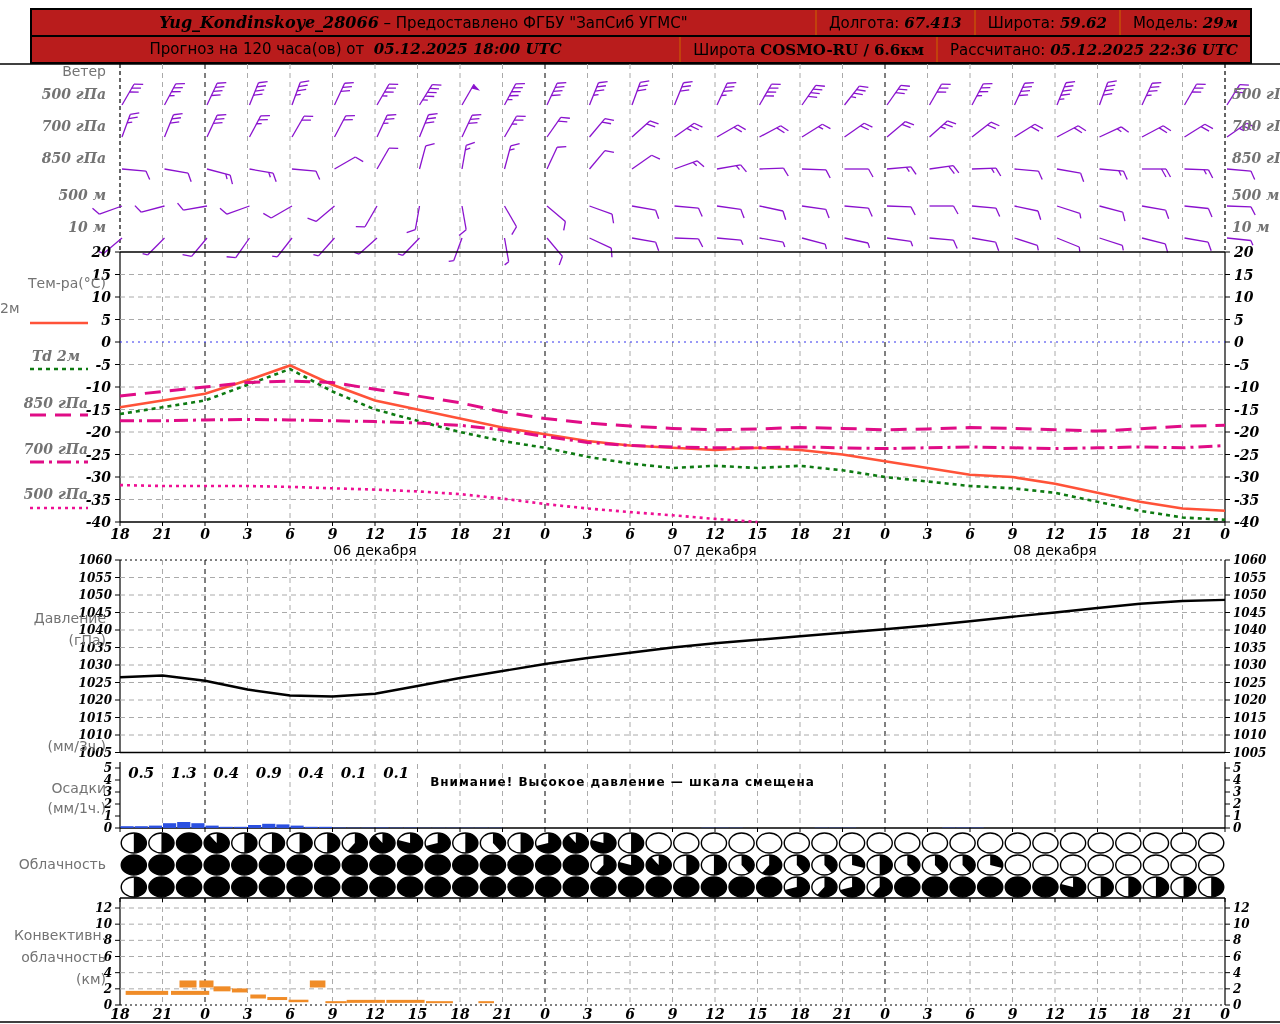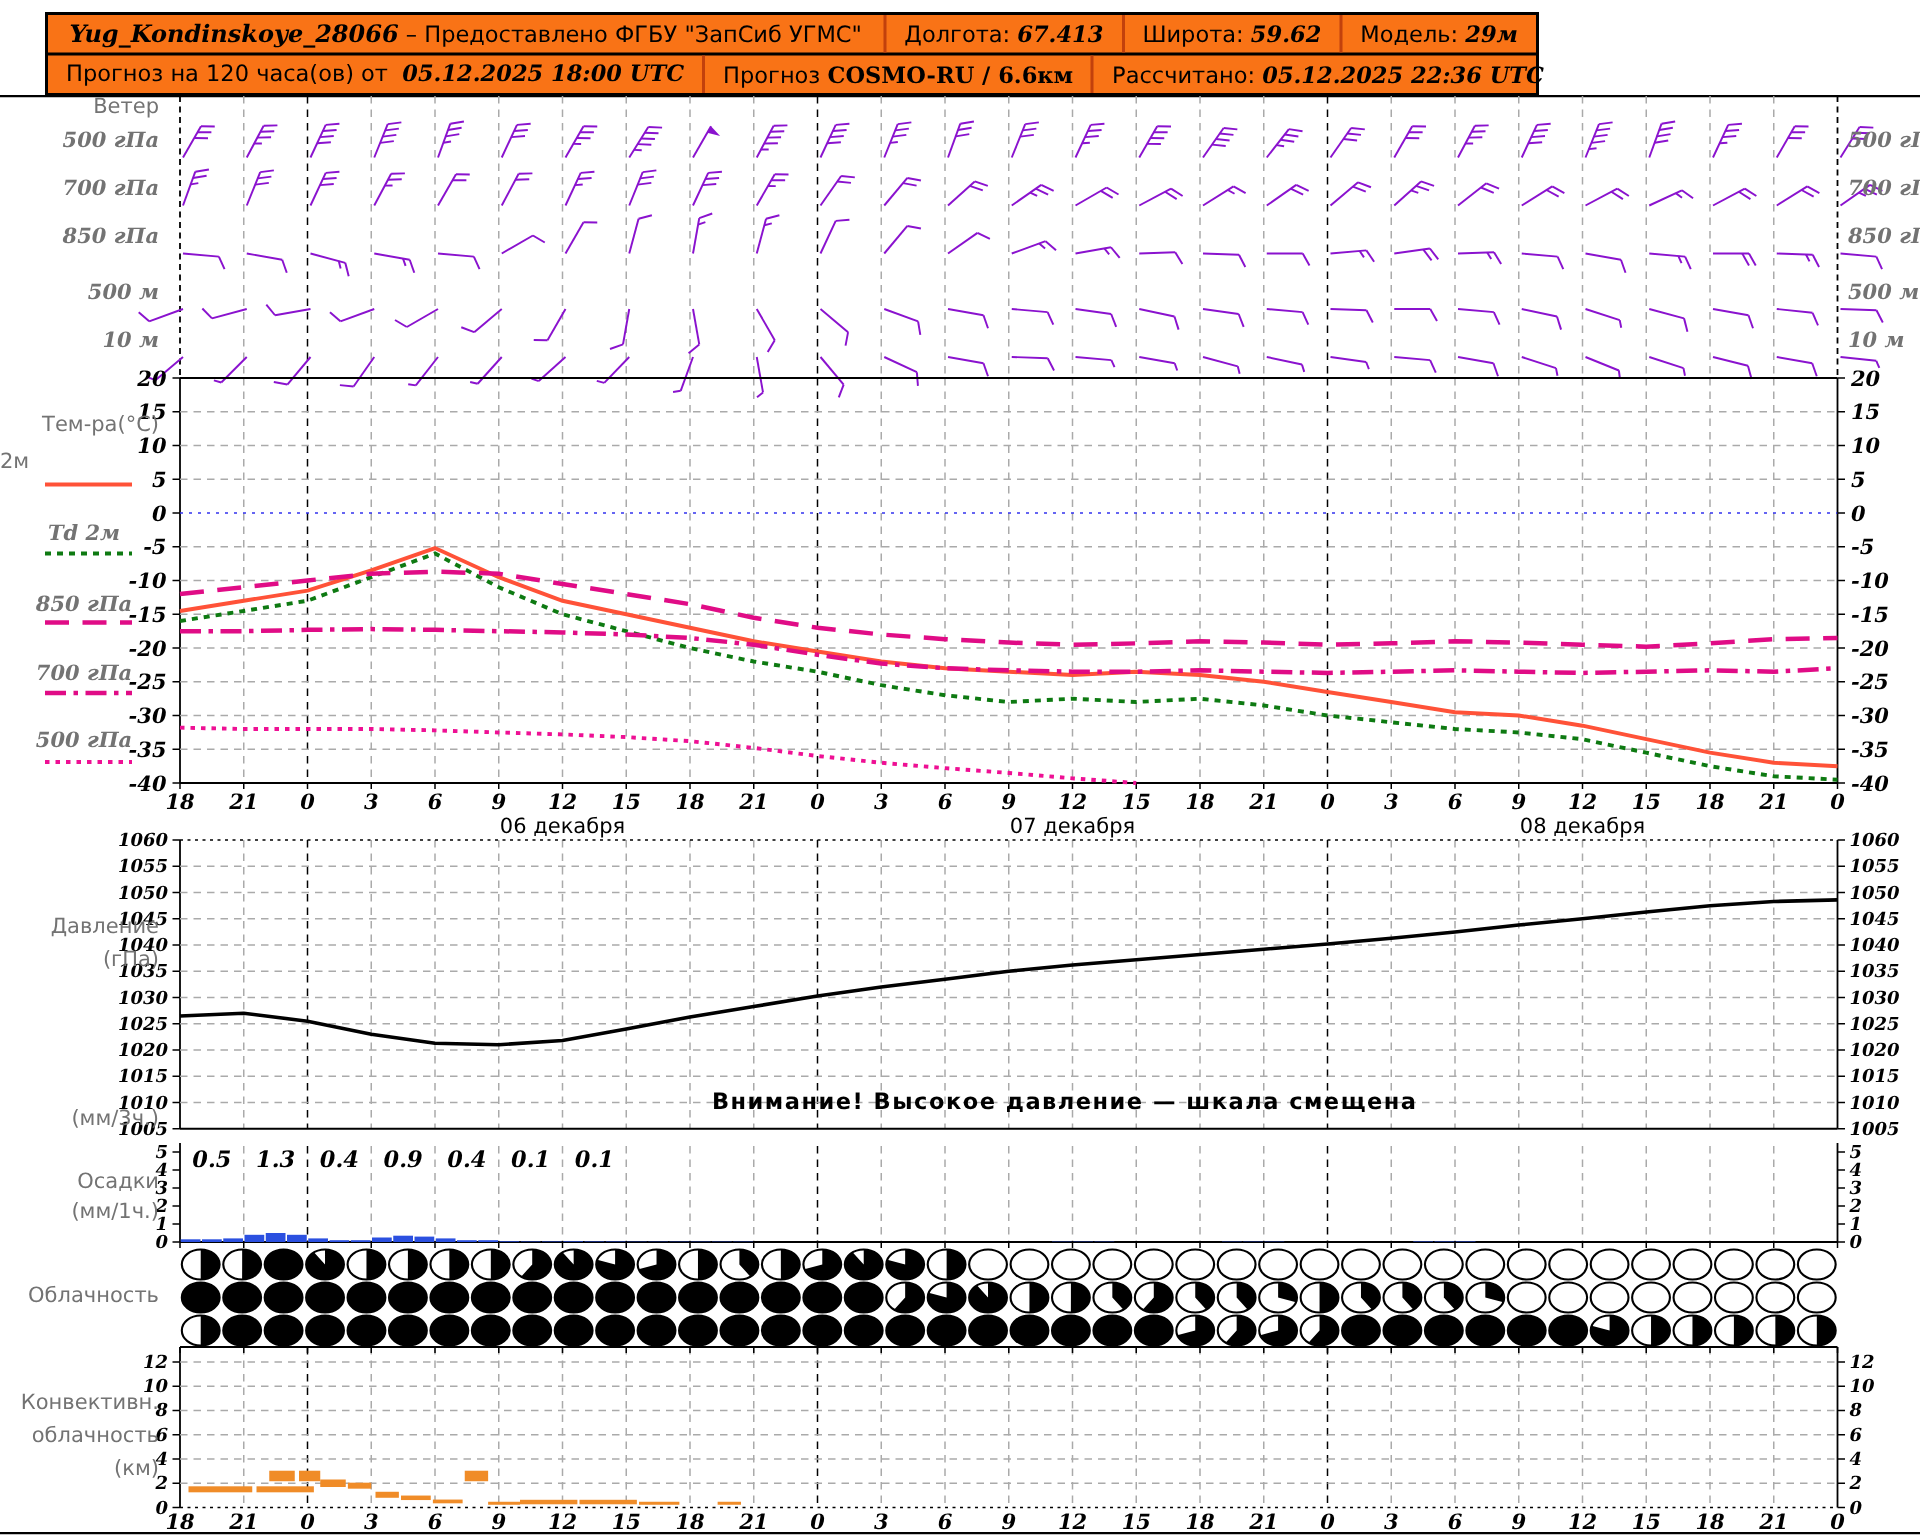--- a/index.html
+++ b/index.html
@@ -1,29 +1,29 @@
 <!DOCTYPE html>
 <html><head>
 <meta charset="utf-8">
 <style>
   html,body{margin:0;padding:0;background:#fff}
   body{width:1280px;height:1024px;position:relative;font-family:"DejaVu Sans",sans-serif;color:#000;overflow:hidden}
   #plot{position:absolute;left:0;top:0}
-  .hdr{position:absolute;left:30px;top:8px;width:996px;border:2px solid #000;box-sizing:border-box;background:#f97316;z-index:5}
+  .hdr{position:absolute;left:30px;top:8px;width:1222px;border:2px solid #000;box-sizing:border-box;background:#b91c1c;z-index:5}
   .hdr-row{display:flex;height:25px;line-height:23px;font-size:15px;align-items:center}
   .hdr-row + .hdr-row{border-top:2px solid #000}
   .hc{padding:0 12px;white-space:nowrap}
   .hc + .hc{border-left:2px solid #c2410c;height:100%;display:flex;align-items:flex-end}
   .grow{flex:1;text-align:center}
   .sv{font-family:"DejaVu Serif",serif;font-style:italic;font-weight:bold}
   .station{font-family:"DejaVu Serif",serif;font-style:italic;font-weight:bold;font-size:16px}
   .lab{position:absolute;font-size:14px;line-height:18px;white-space:nowrap;color:#737373;z-index:4}
   .rgt{left:0;width:112px;text-align:right;padding-right:6px;box-sizing:border-box}
   .it{font-family:"DejaVu Serif",serif;font-style:italic;font-weight:bold}
-  .warning{position:absolute;left:300px;top:725px;width:645px;text-align:right;font-size:15px;font-weight:bold;letter-spacing:1px;z-index:4}
+  .warning{position:absolute;left:300px;top:775px;width:645px;text-align:center;font-size:12px;font-weight:bold;letter-spacing:1px;z-index:4}
 </style>
 </head>
 <body>
 
 <div class="hdr">
   <div class="hdr-row">
     <div class="hc grow">
       <span class="station">Yug_Kondinskoye_28066</span>
       <span>–</span>
       <span>Предоставлено ФГБУ "ЗапСиб УГМС"</span>
@@ -40,21 +40,21 @@
       <span>Модель:</span>&nbsp;
       <span class="sv">29м</span>
     </div>
   </div>
   <div class="hdr-row">
     <div class="hc grow">
       <span>Прогноз на 120 часа(ов) от</span>&nbsp;
       <span class="sv">05.12.2025 18:00 UTC</span>
     </div>
     <div class="hc">
-      <span>Прогноз</span>&nbsp;
+      <span>Широта</span>&nbsp;
       <span class="sv" style="font-style:normal">COSMO-RU / 6.6км</span>
     </div>
     <div class="hc">
       <span>Рассчитано:</span>&nbsp;
       <span class="sv">05.12.2025 22:36 UTC</span>
     </div>
   </div>
 </div>
 
 <div class="lab rgt" style="top:62px">Ветер</div>

